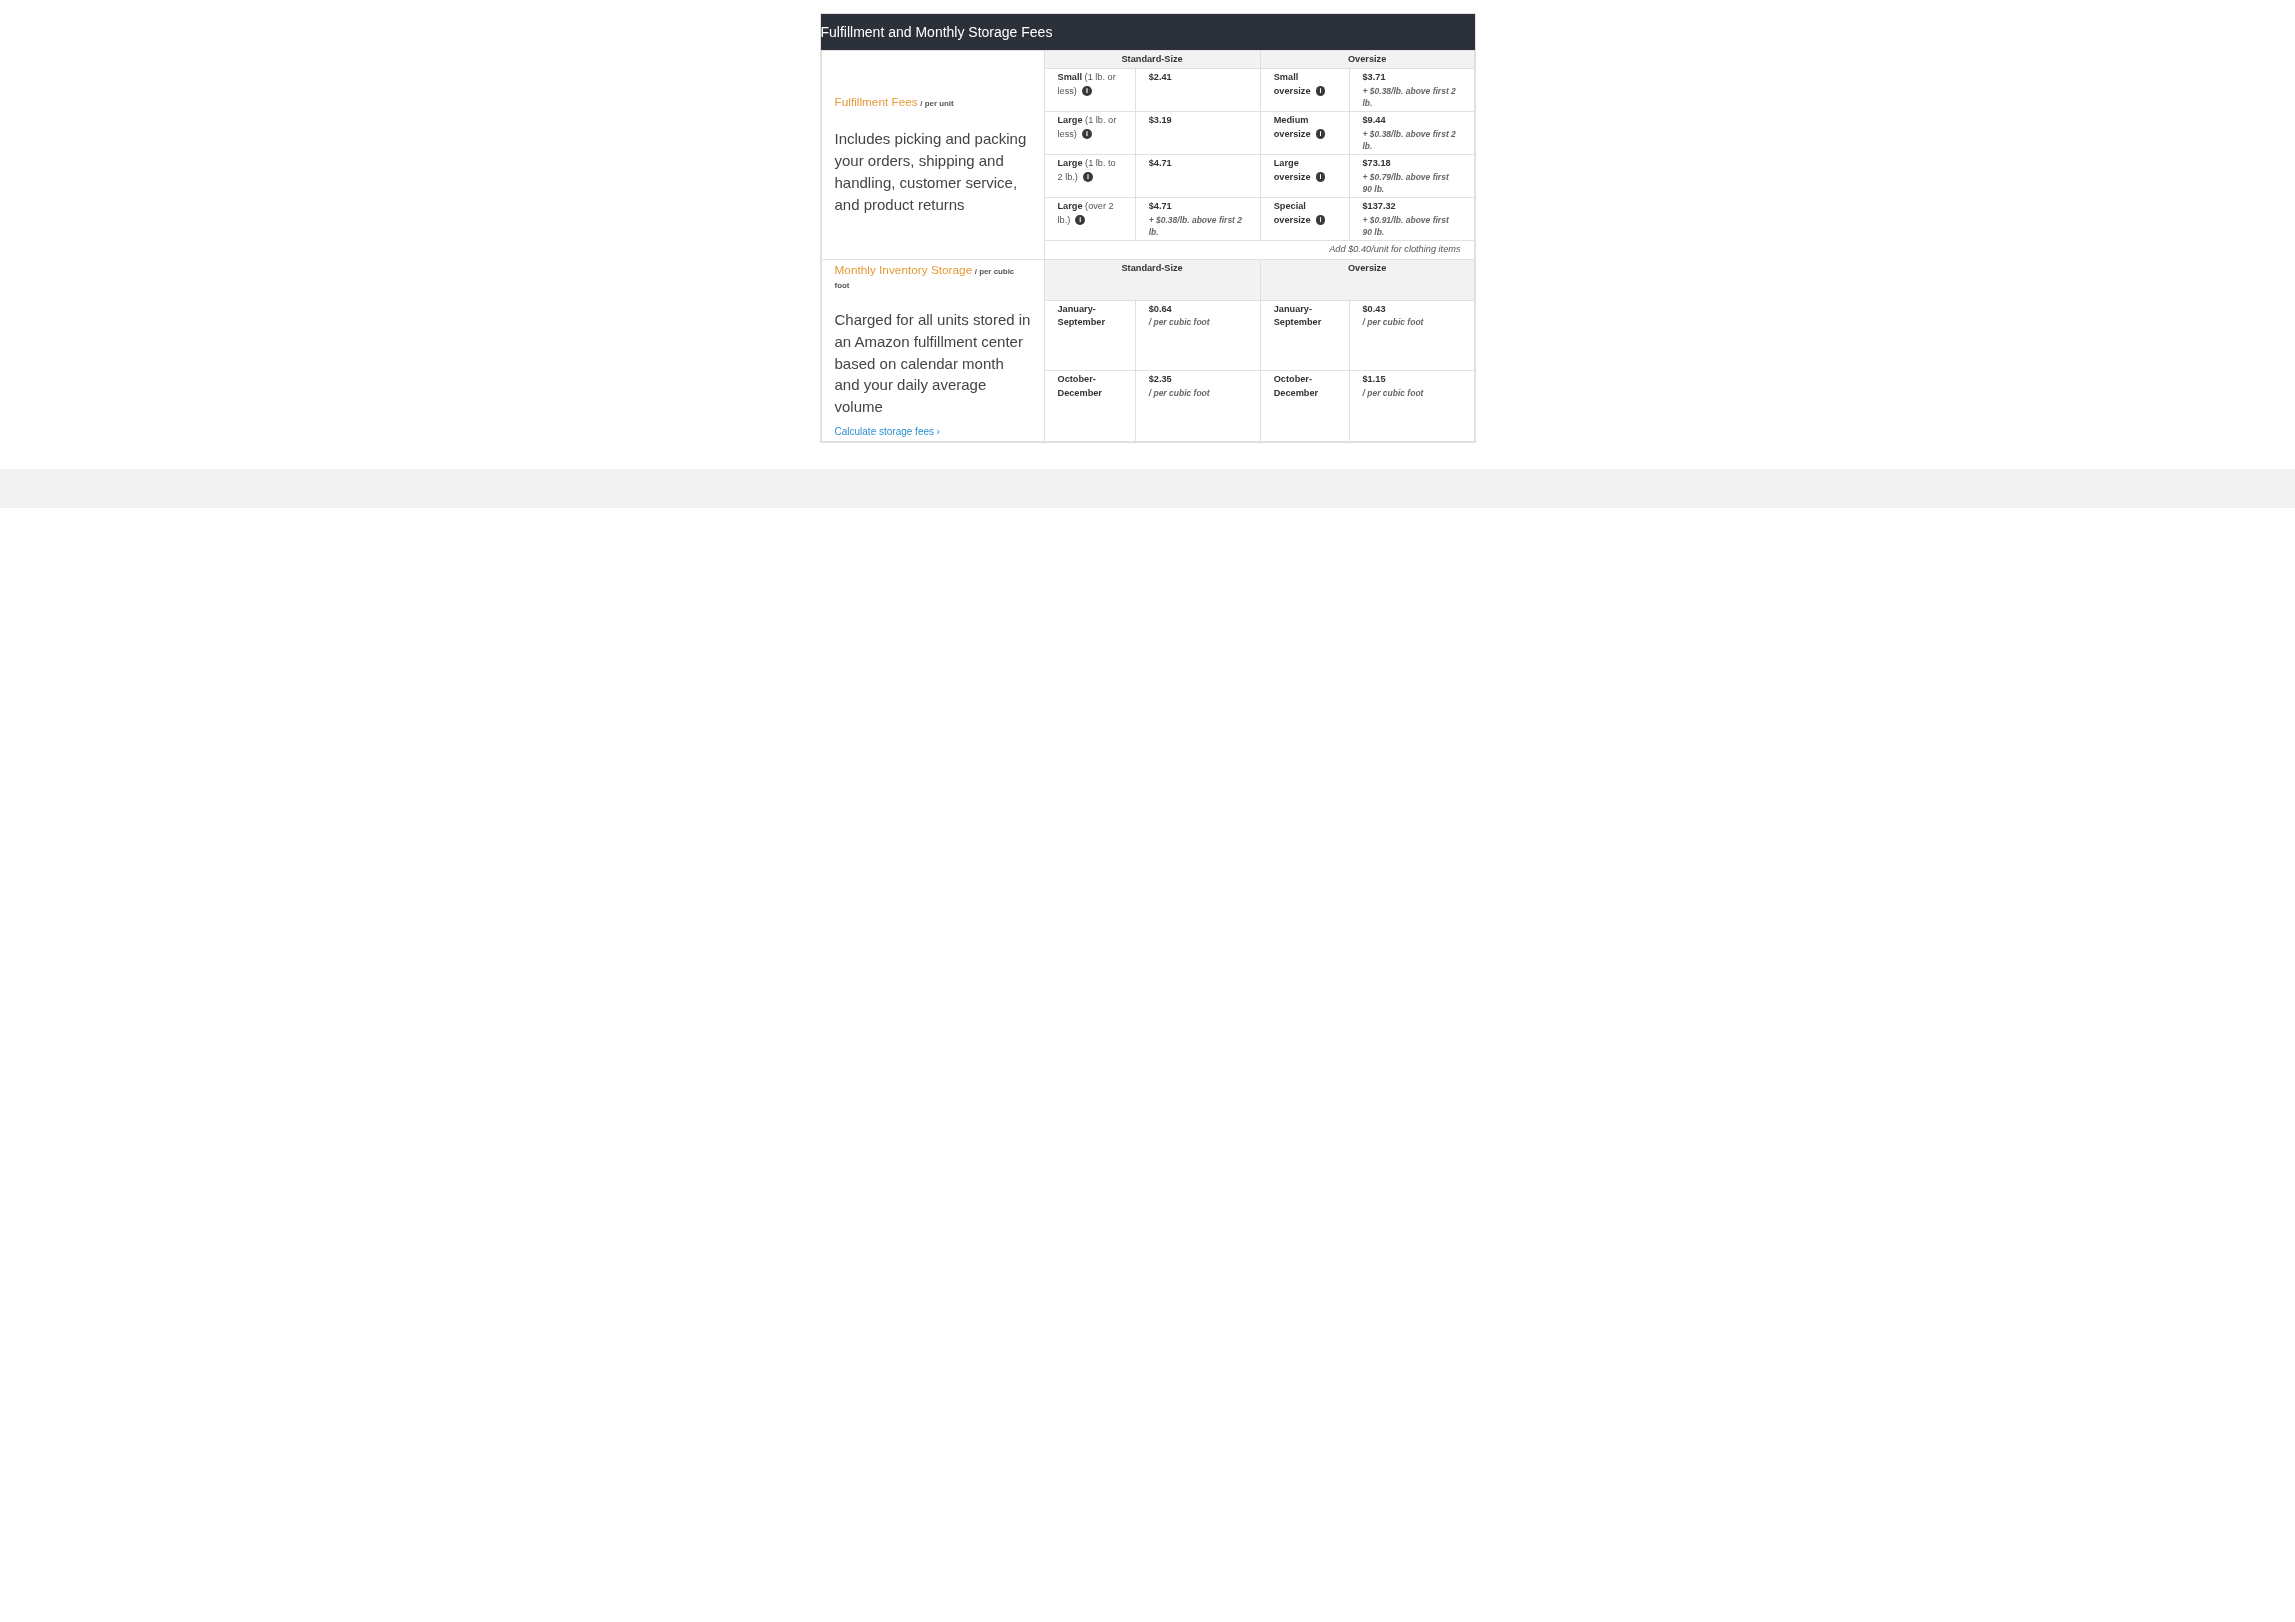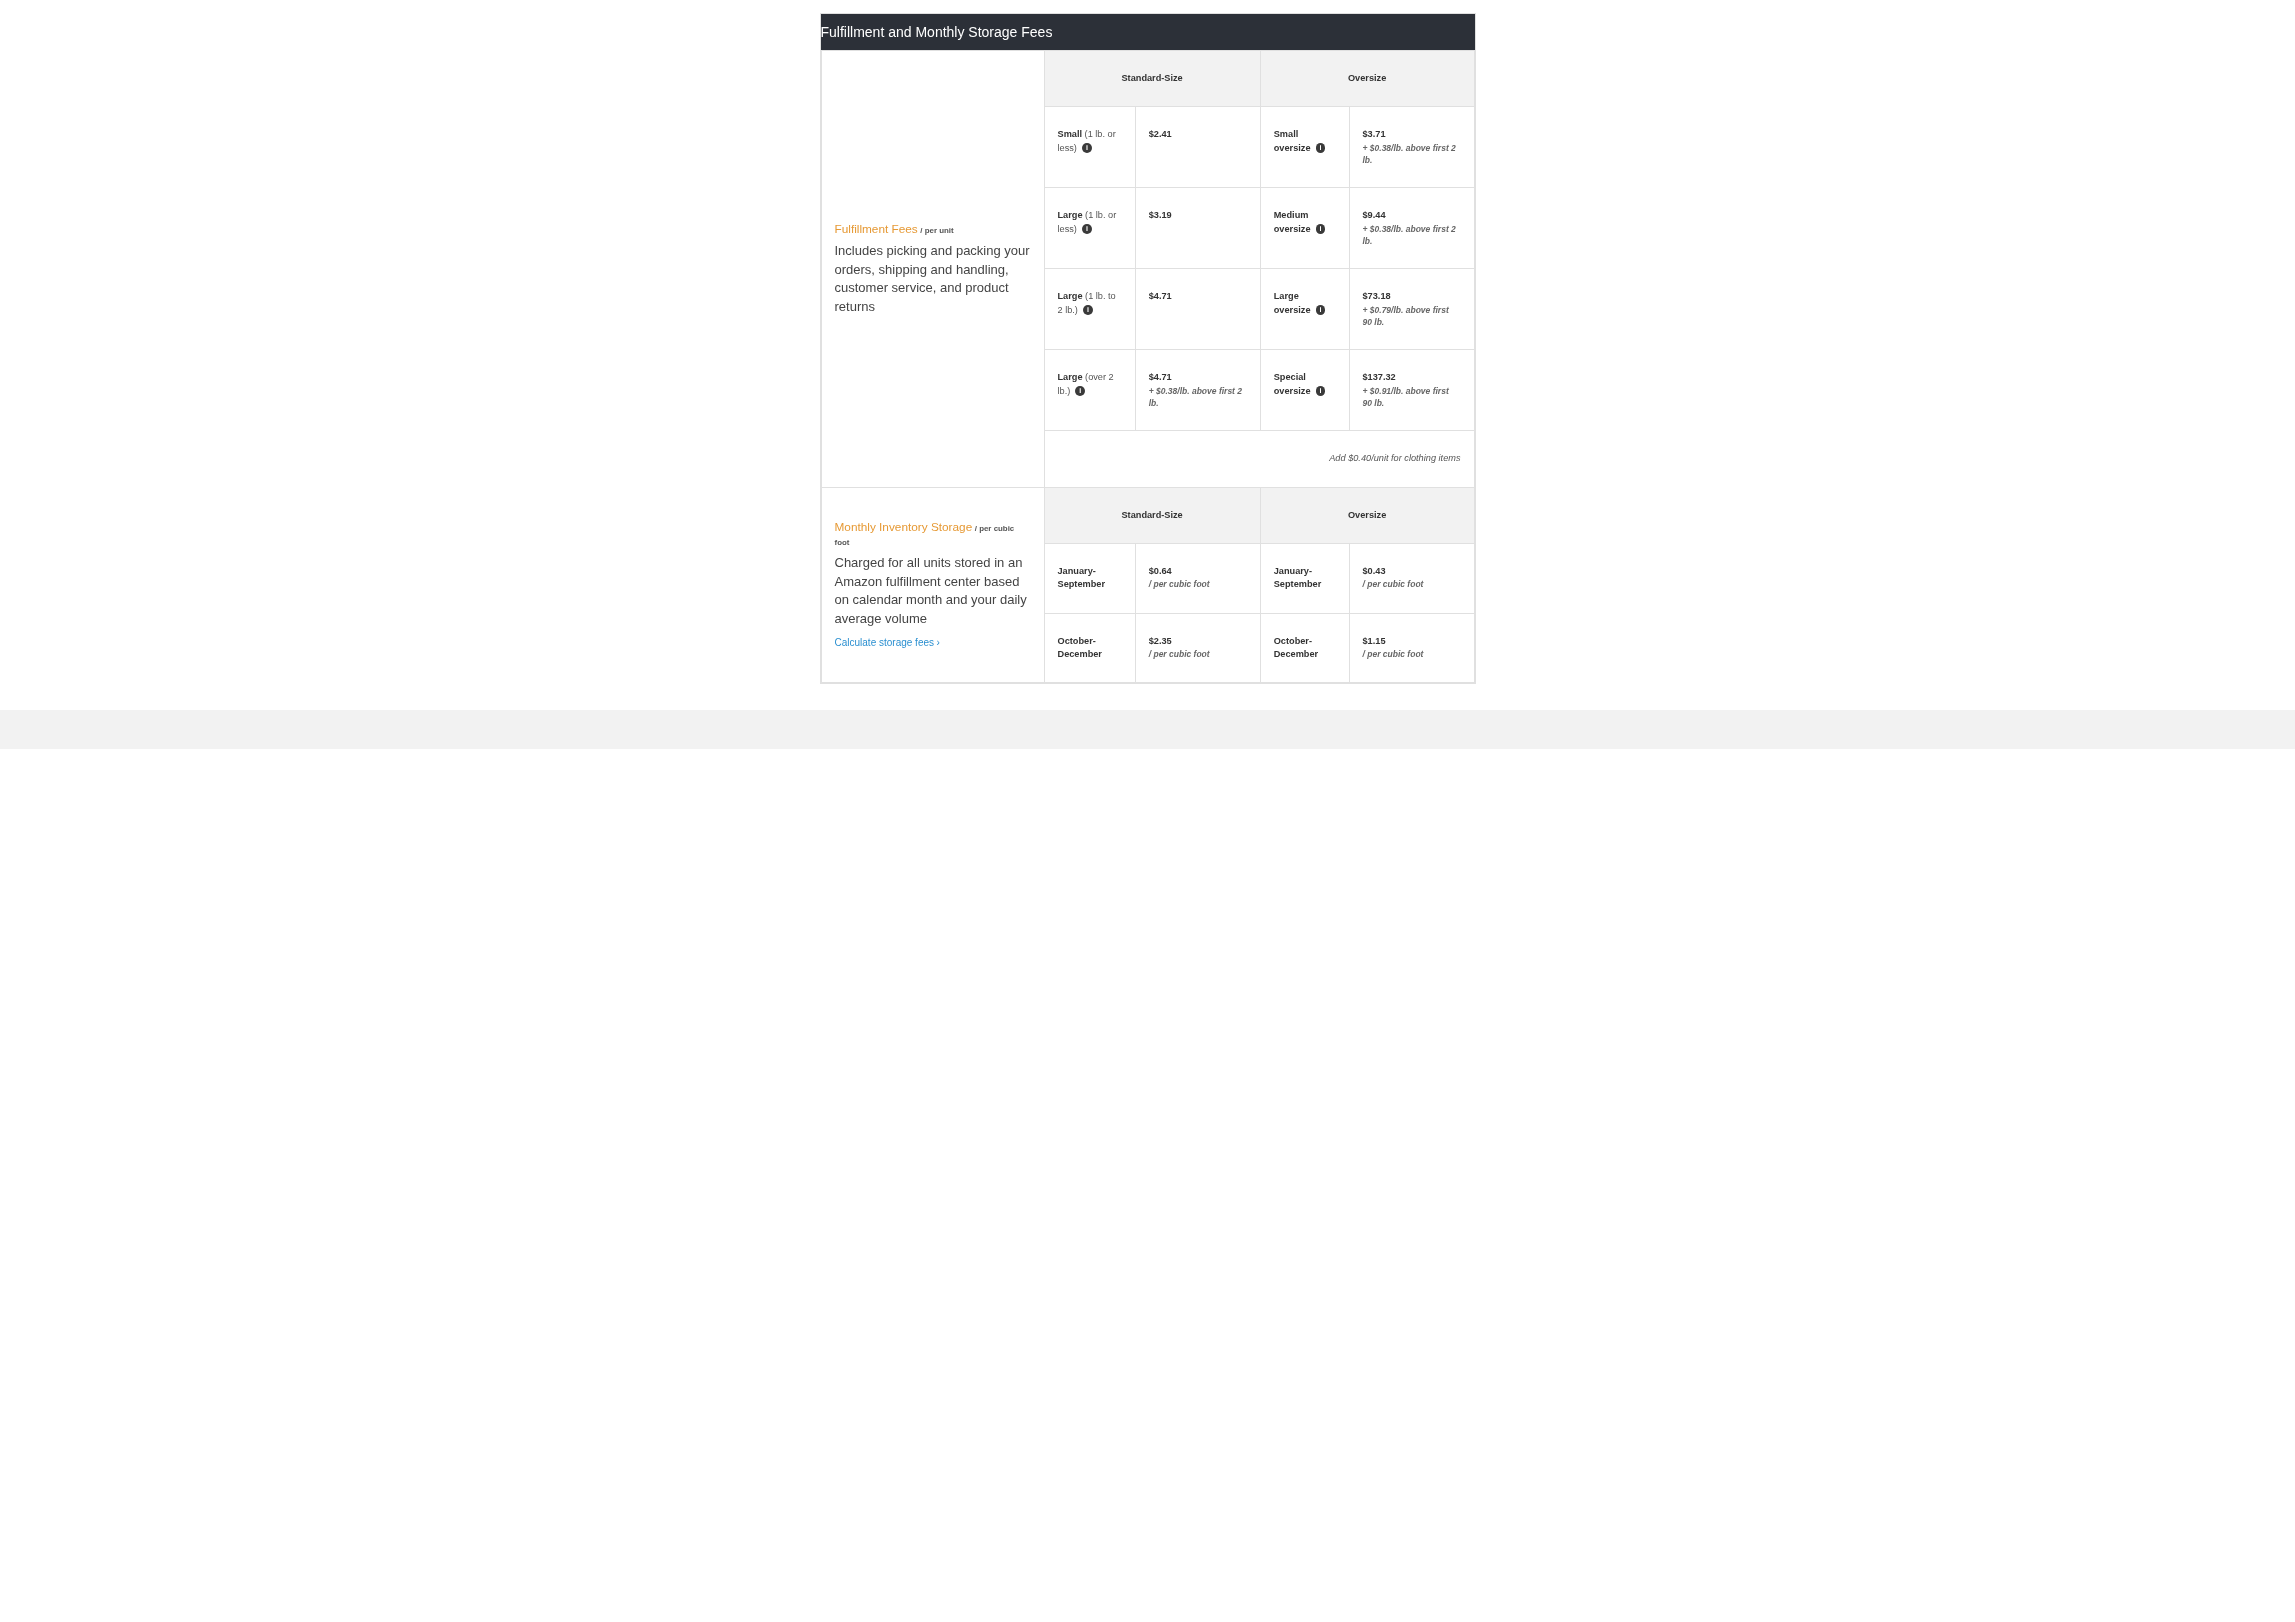--- a/index.html
+++ b/index.html
@@ -1,23 +1,23 @@
 <!DOCTYPE html>
 <html><head>
 <meta charset="utf-8">
 <style>
   html,body{margin:0;padding:0;font-family:Arial,Helvetica,sans-serif;background:#fff;color:#333;font-size:9.2px;line-height:1.45}
   .page{width:654px;margin:13px auto 0;border:0.7px solid #e0e0e0}
   .title-bar{background:#2c3038;color:#fff;text-align:left;font-size:14px;font-weight:400;padding:7.9px 0}
   table{width:100%;border-collapse:collapse}
-  td,th{border:0.7px solid #e0e0e0;vertical-align:top;padding:21px 13px}
+  td,th{border:0.7px solid #e0e0e0;vertical-align:top;padding:2px 13px}
   .left-col{width:196px;vertical-align:middle}
   .sec-title{color:#e69934;font-size:11.8px;font-weight:400}
   .unit-sub{color:#555;font-weight:700;font-size:7.9px}
-  .sec-desc{color:#444;font-size:13px;margin-top:4px}
+  .sec-desc{color:#444;font-size:15px;margin-top:17px}
   .col-head{background:#f2f2f2;text-align:center;font-weight:700;font-size:9.2px;color:#333}
   .lbl{color:#333}
   .lbl .bold{font-weight:700}
   .lbl .paren{font-weight:400;color:#555}
   .info-icon{display:inline-block;width:9.8px;height:9.8px;border-radius:50%;background:#3a3a3a;color:#fff;font-weight:700;font-size:7.2px;line-height:9.8px;text-align:center;margin-left:2.6px;vertical-align:middle}
   .price{text-align:left;font-weight:700;color:#333}
   .extra{display:block;font-weight:700;font-style:italic;color:#666;font-size:8.5px}
   .note-row td{text-align:right;font-style:italic;color:#555;background:#fff}
   .link{color:#2a8fd0;font-size:10px;cursor:pointer;display:inline-block;margin-top:7px}
   .chev{margin-left:2.6px}

